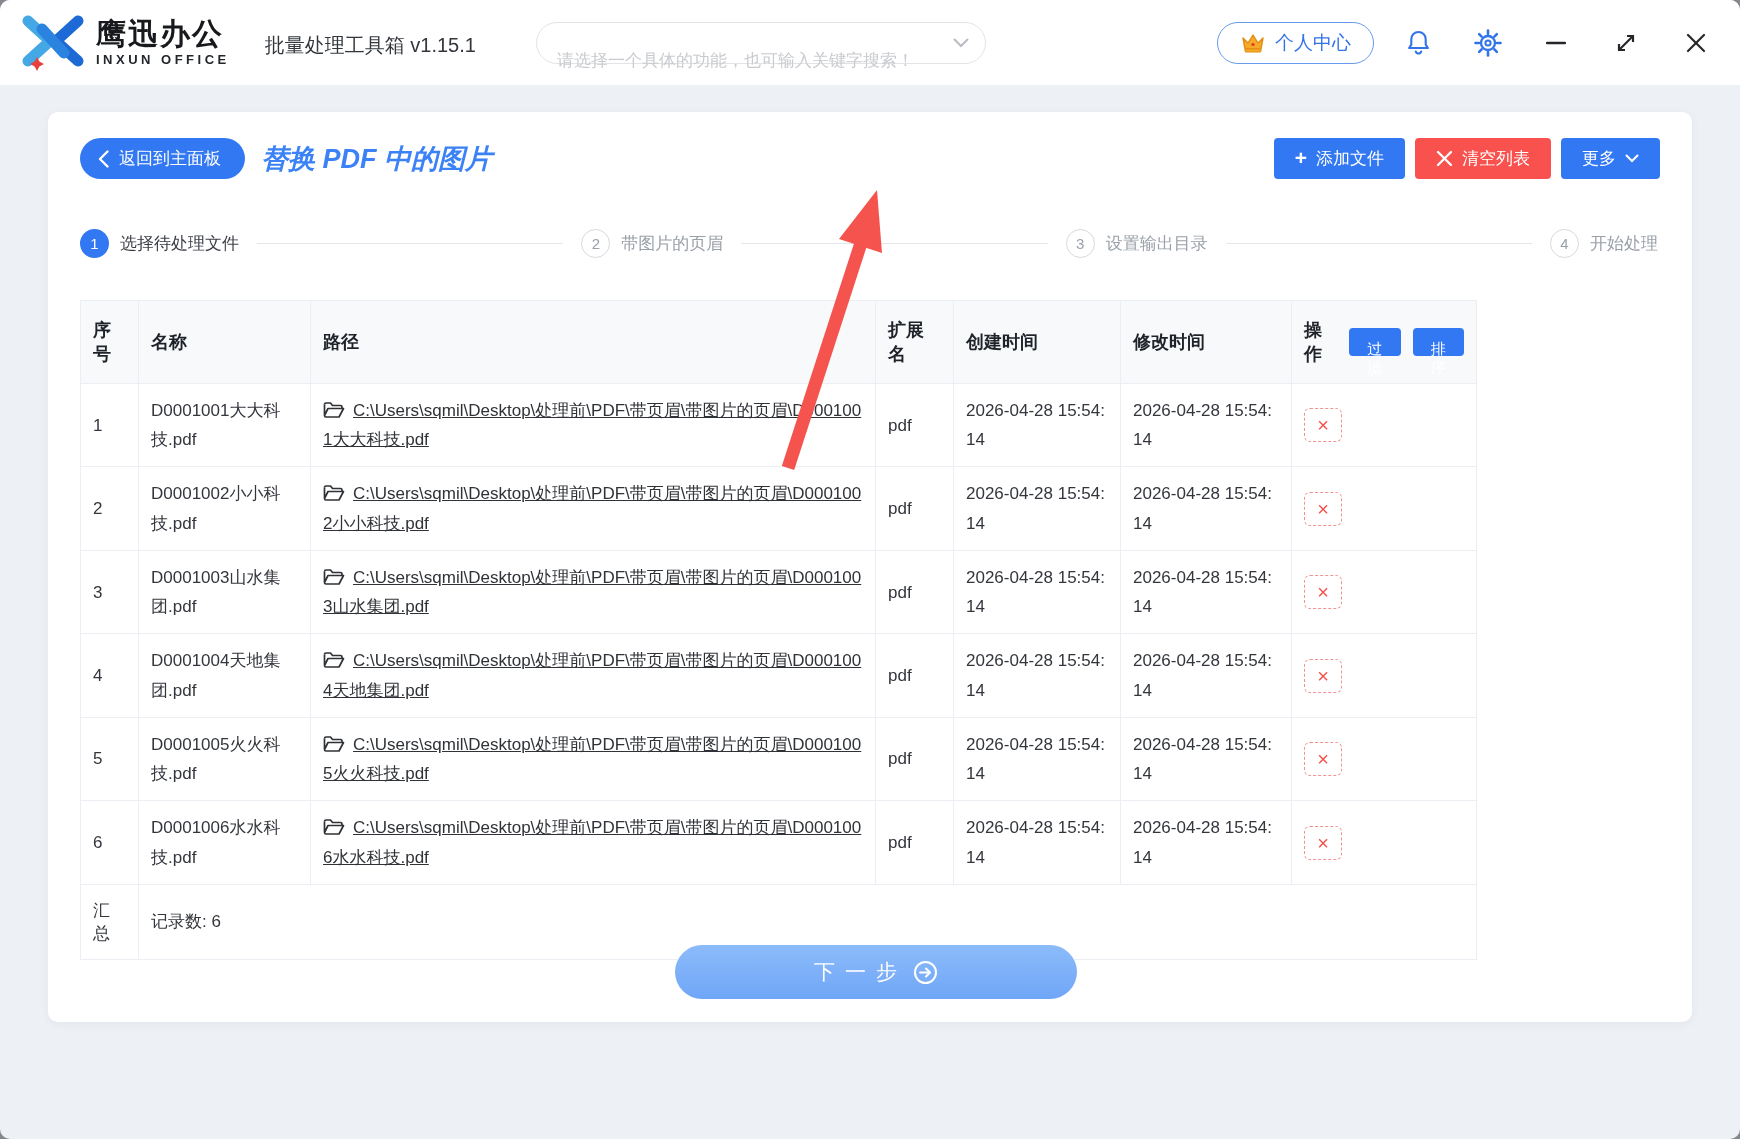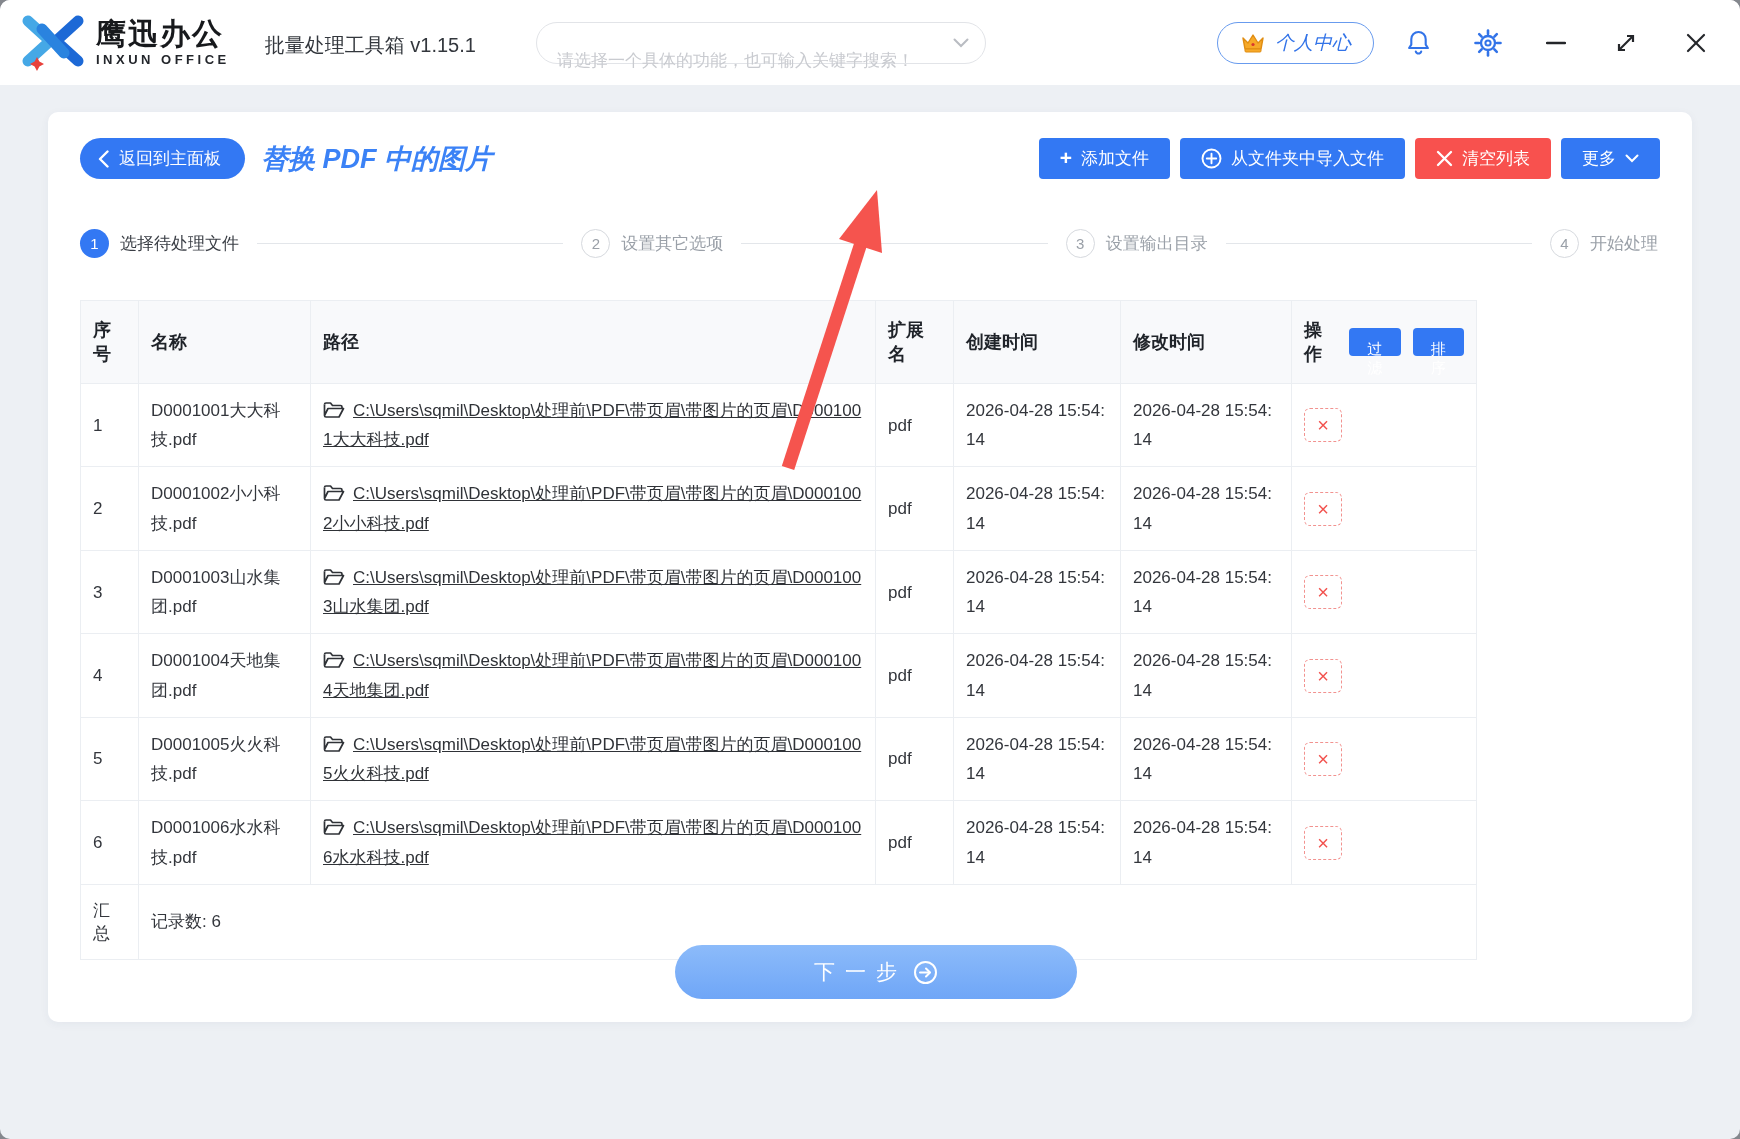--- a/index.html
+++ b/index.html
@@ -35,21 +35,21 @@
   }
   .searchbox input {
     border:none; outline:none; flex:1; font-size:17px;
     font-family:inherit; color:#555; background:transparent;margin-top:36px;
   }
   .searchbox input::placeholder { color:#c9cbd0; }
   .right-cluster { margin-left:auto; display:flex; align-items:center; }
   .user-center {
     height:42px; border:1px solid #689bee; border-radius:21px;
     display:flex; align-items:center; gap:9px; padding:0 22px;
-    background:#fff; cursor:pointer;font-style:italic;
+    background:#fff; cursor:pointer;
   }
   .user-center span.label { color:#3273e8; font-size:19px; }
   .icon-btn {
     background:none; border:none; cursor:pointer;
     display:flex; align-items:center; justify-content:center;
     width:36px; height:36px;
   }
   .icon-btn.bell { margin-left:26px; }
   .icon-btn.gear { margin-left:34px; }
   .icon-btn.winmin { margin-left:32px; }
@@ -230,28 +230,20 @@
         </svg>
         <span>返回到主面板</span>
       </button>
       <span class="page-title">替换 PDF 中的图片</span>
 
       <div class="actions">
         <button class="act-btn">
           <span class="plus">+</span>
           <span>添加文件</span>
         </button>
-        <button class="act-btn">
-          <svg width="21" height="21" viewBox="0 0 21 21">
-            <circle cx="10.5" cy="10.5" r="9" fill="none" stroke="#ffffff" stroke-width="1.9"></circle>
-            <line x1="10.5" y1="5.8" x2="10.5" y2="15.2" stroke="#ffffff" stroke-width="1.9" stroke-linecap="round"></line>
-            <line x1="5.8" y1="10.5" x2="15.2" y2="10.5" stroke="#ffffff" stroke-width="1.9" stroke-linecap="round"></line>
-          </svg>
-          <span>从文件夹中导入文件</span>
-        </button>
         <button class="act-btn danger">
           <svg width="17" height="17" viewBox="0 0 17 17">
             <line x1="2" y1="2" x2="15" y2="15" stroke="#ffffff" stroke-width="2.3" stroke-linecap="round"></line>
             <line x1="15" y1="2" x2="2" y2="15" stroke="#ffffff" stroke-width="2.3" stroke-linecap="round"></line>
           </svg>
           <span>清空列表</span>
         </button>
         <button class="act-btn">
           <span>更多</span>
           <svg width="14" height="9" viewBox="0 0 14 9">
@@ -262,21 +254,21 @@
     </div>
 
     <div class="steps">
       <div class="step active">
         <span class="step-circle">1</span>
         <span class="step-label">选择待处理文件</span>
       </div>
       <div class="step-line"></div>
       <div class="step">
         <span class="step-circle">2</span>
-        <span class="step-label">设置其它选项</span>
+        <span class="step-label">带图片的页眉</span>
       </div>
       <div class="step-line"></div>
       <div class="step">
         <span class="step-circle">3</span>
         <span class="step-label">设置输出目录</span>
       </div>
       <div class="step-line"></div>
       <div class="step">
         <span class="step-circle">4</span>
         <span class="step-label">开始处理</span>

